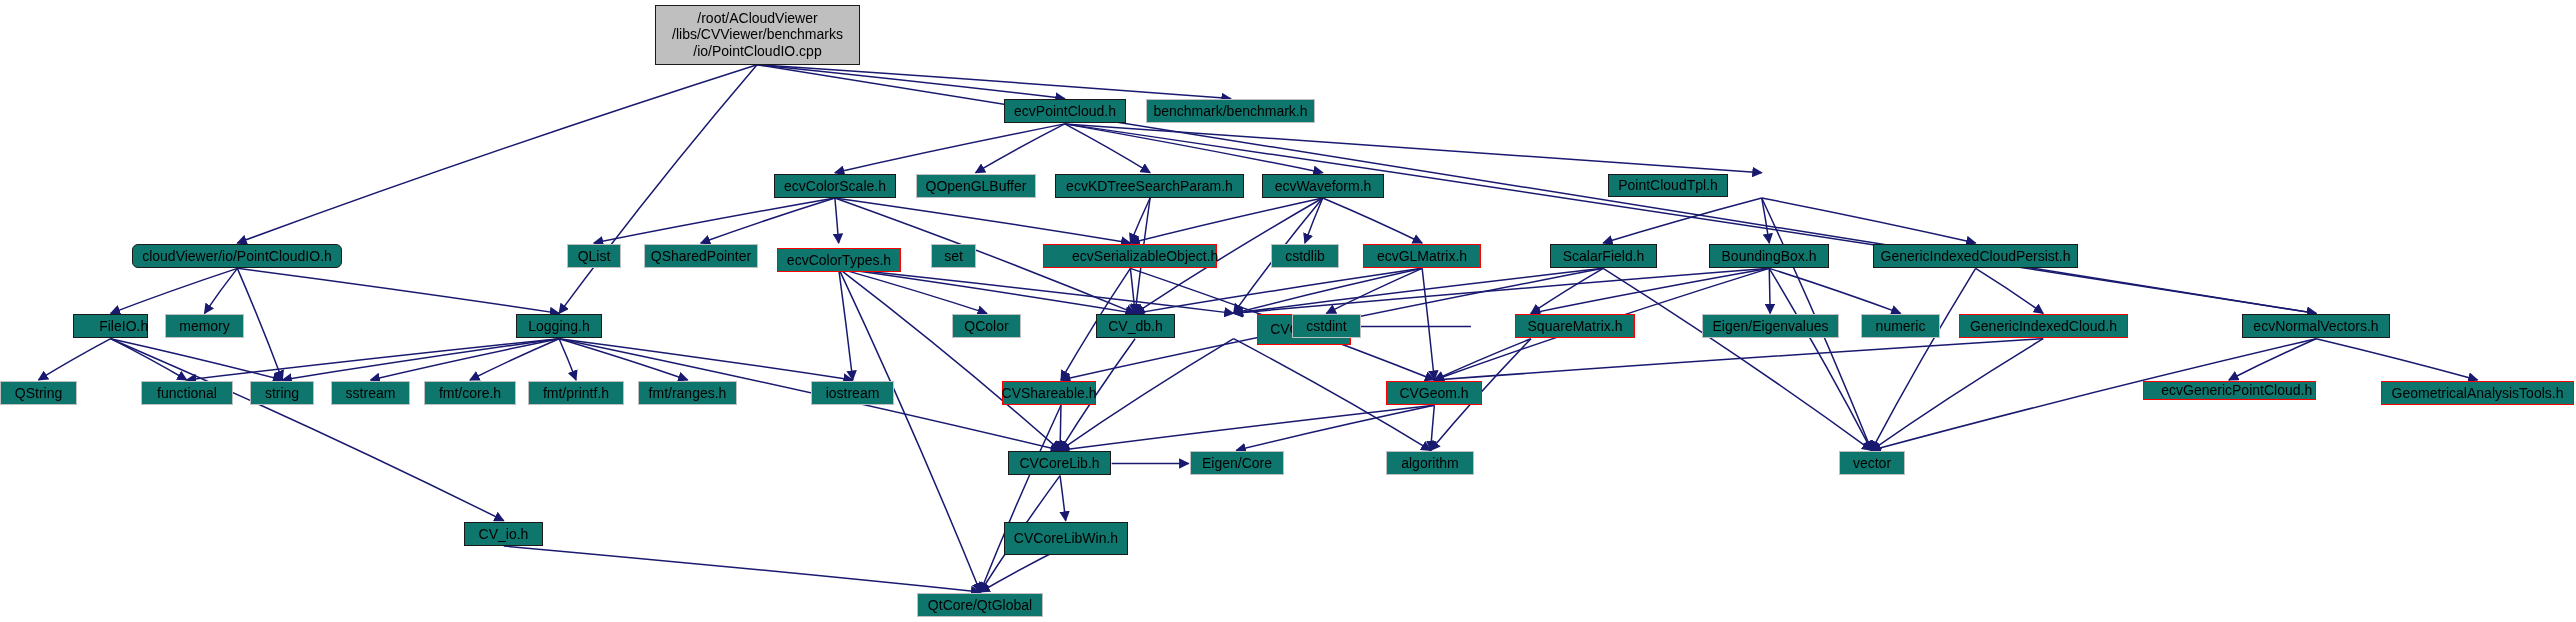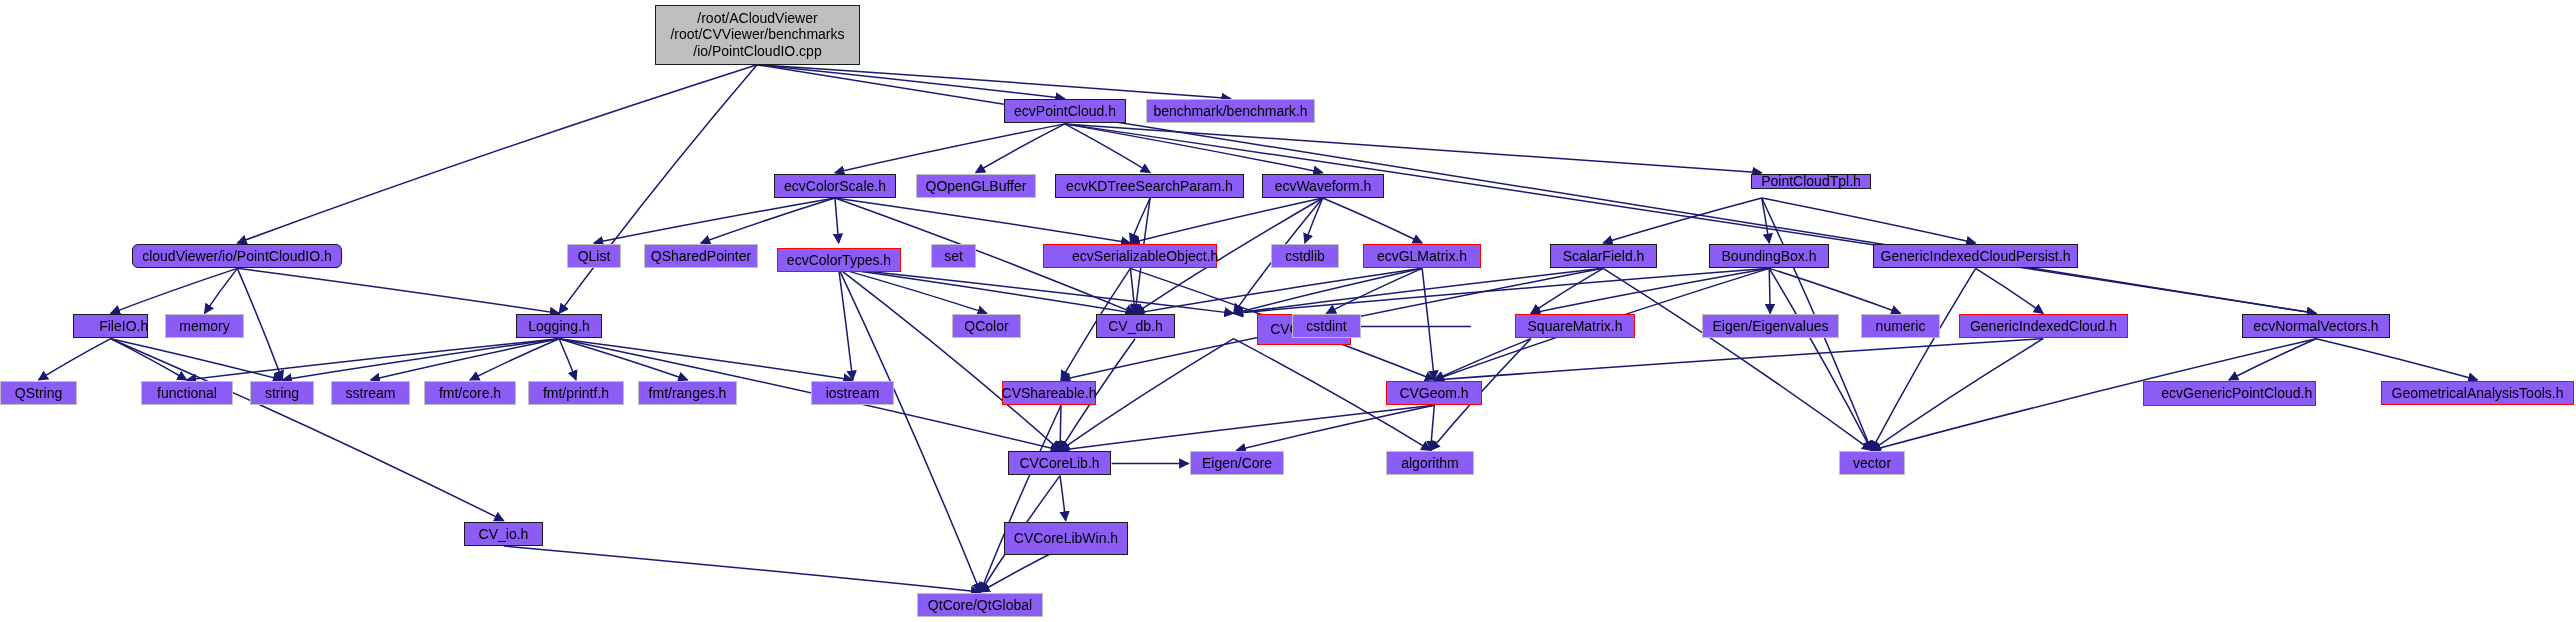--- a/index.html
+++ b/index.html
@@ -9,21 +9,21 @@
     width:2576px;
     height:623px;
     background:#ffffff;
     font-family:"Liberation Sans", sans-serif;
     overflow:hidden;
   }
   svg.edges{position:absolute;left:0;top:0;width:2576px;height:623px;}
   .node{
     position:absolute;
     box-sizing:border-box;
-    background:#8b5cf6;
+    background:#0f766e;
     border:0.9px solid #c0c0c0;
     display:flex;
     align-items:center;
     justify-content:center;
     text-align:center;
     color:#000000;
     font-size:14px;
     line-height:1.05;
     white-space:nowrap;
     padding:0 5.6px;
@@ -135,41 +135,41 @@
         <path d="M 2469 361 Q 2214.936 420.5 1995 480" fill="none" stroke="#191970" stroke-width="1.6" marker-end="url(#arrow)"></path>
         <path d="M 1185 494 Q 1226 494 1267 494" fill="none" stroke="#191970" stroke-width="1.6" marker-end="url(#arrow)"></path>
         <path d="M 1130 507 Q 1133.216 531 1136 555" fill="none" stroke="#191970" stroke-width="1.6" marker-end="url(#arrow)"></path>
         <path d="M 1130 507 Q 1084.44 569 1045 631" fill="none" stroke="#191970" stroke-width="1.6" marker-end="url(#arrow)"></path>
         <path d="M 1136 582 Q 1087.224 606.5 1045 631" fill="none" stroke="#191970" stroke-width="1.6" marker-end="url(#arrow)"></path>
         <path d="M 537 582 Q 809.288 606.5 1045 631" fill="none" stroke="#191970" stroke-width="1.6" marker-end="url(#arrow)"></path>
       </g>
   </svg>
   <div id="node-layer">
       <div class="node root" style="left: 655px; top: 4.7px; width: 205px; height: 60px;"><span>/root/ACloudViewer
-/root/CVViewer/benchmarks
+/libs/CVViewer/benchmarks
 /io/PointCloudIO.cpp</span></div>
       <div class="node strong" style="left: 1004px; top: 99px; width: 122px; height: 24.4px;">
         <span>ecvPointCloud.h</span>
       </div>
       <div class="node" style="left: 1146px; top: 99px; width: 169px; height: 24.4px;">
         <span>benchmark/benchmark.h</span>
       </div>
       <div class="node strong" style="left: 774px; top: 174px; width: 122px; height: 24.4px;">
         <span>ecvColorScale.h</span>
       </div>
       <div class="node" style="left: 916px; top: 174px; width: 120px; height: 24.4px;">
         <span>QOpenGLBuffer</span>
       </div>
       <div class="node strong" style="left: 1055px; top: 174px; width: 189px; height: 24.4px;">
         <span>ecvKDTreeSearchParam.h</span>
       </div>
       <div class="node strong" style="left: 1262px; top: 174px; width: 122px; height: 24.4px;">
         <span>ecvWaveform.h</span>
       </div>
-      <div class="node strong" style="left: 1751px; top: 174px; width: 120px; height: 15px;">
+      <div class="node strong" style="left: 1608px; top: 174px; width: 120px; height: 23px;">
         <span>PointCloudTpl.h</span>
       </div>
       <div class="node strong" style="left: 132px; top: 244px; width: 210px; height: 24.4px; border-radius: 6px;">
         <span>cloudViewer/io/PointCloudIO.h</span>
       </div>
       <div class="node" style="left: 567px; top: 244px; width: 54px; height: 24.4px;">
         <span>QList</span>
       </div>
       <div class="node" style="left: 644px; top: 244px; width: 114px; height: 24.4px;">
         <span>QSharedPointer</span>
@@ -257,21 +257,21 @@
       </div>
       <div class="node" style="left: 811px; top: 381px; width: 83px; height: 24.4px;">
         <span>iostream</span>
       </div>
       <div class="node red" style="left: 1002px; top: 381px; width: 94px; height: 24.4px;">
         <span>CVShareable.h</span>
       </div>
       <div class="node red" style="left: 1386px; top: 381px; width: 96px; height: 24.4px;">
         <span>CVGeom.h</span>
       </div>
-      <div class="node red" style="left: 2143px; top: 381px; width: 173px; height: 25px; padding-left: 20px;">
+      <div class="node red" style="left: 2143px; top: 381px; width: 173px; height: 19px; padding-left: 20px;">
         <span>ecvGenericPointCloud.h</span>
       </div>
       <div class="node red" style="left: 2381px; top: 381px; width: 193px; height: 24.4px;">
         <span>GeometricalAnalysisTools.h</span>
       </div>
       <div class="node strong" style="left: 1008px; top: 451px; width: 103px; height: 24.4px;">
         <span>CVCoreLib.h</span>
       </div>
       <div class="node" style="left: 1190px; top: 451px; width: 94px; height: 24.4px;">
         <span>Eigen/Core</span>

